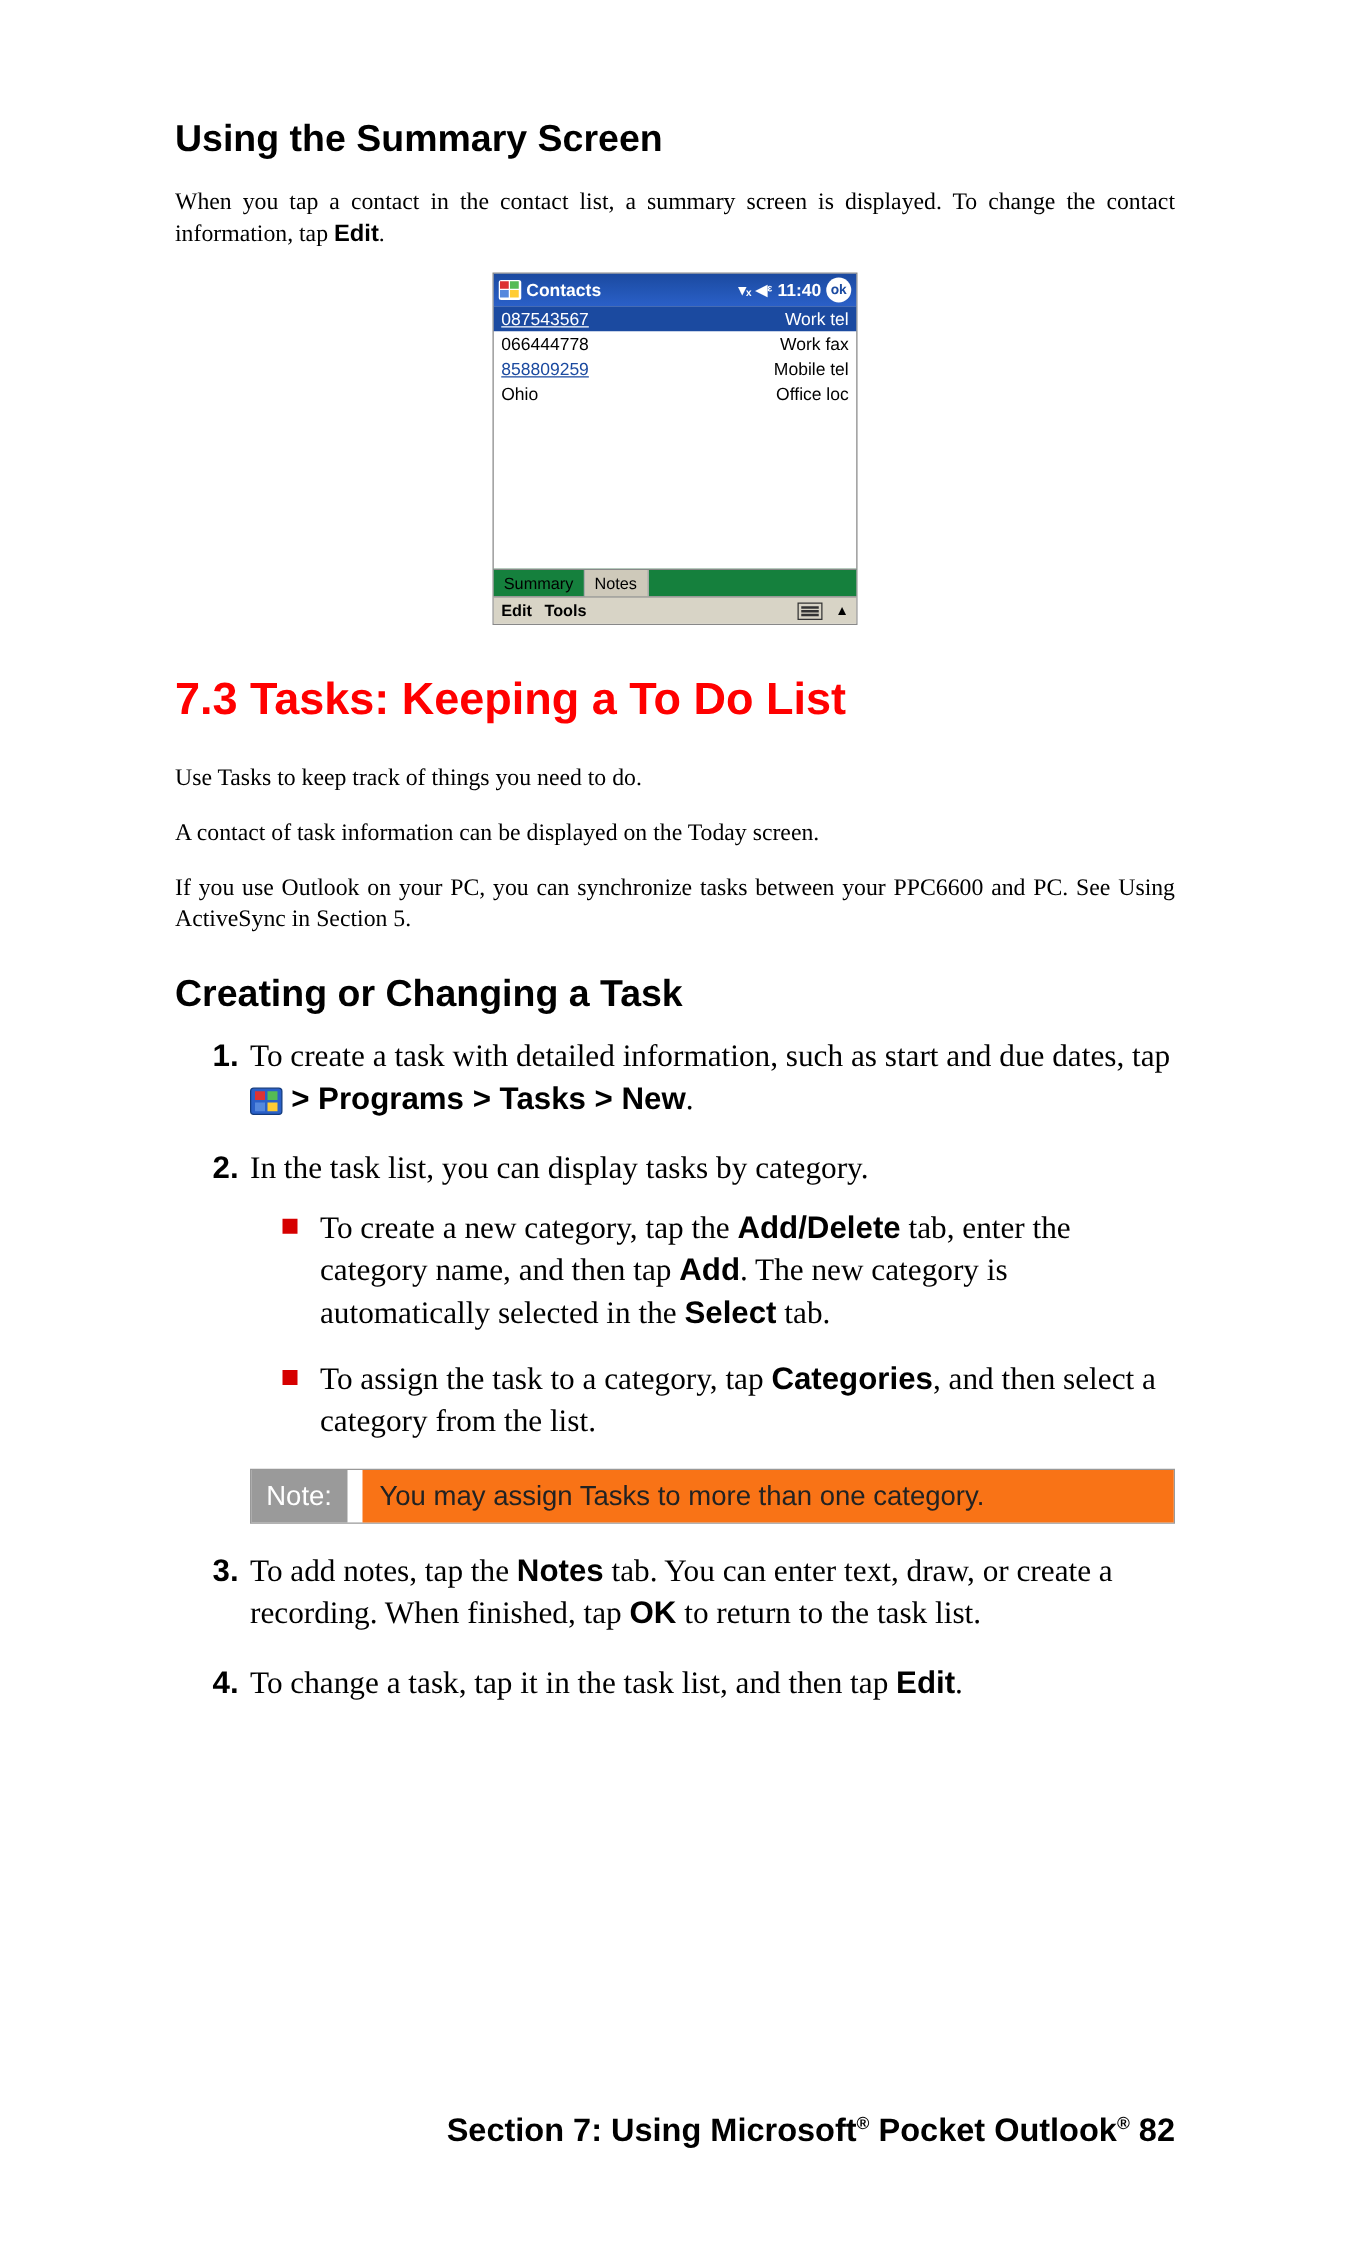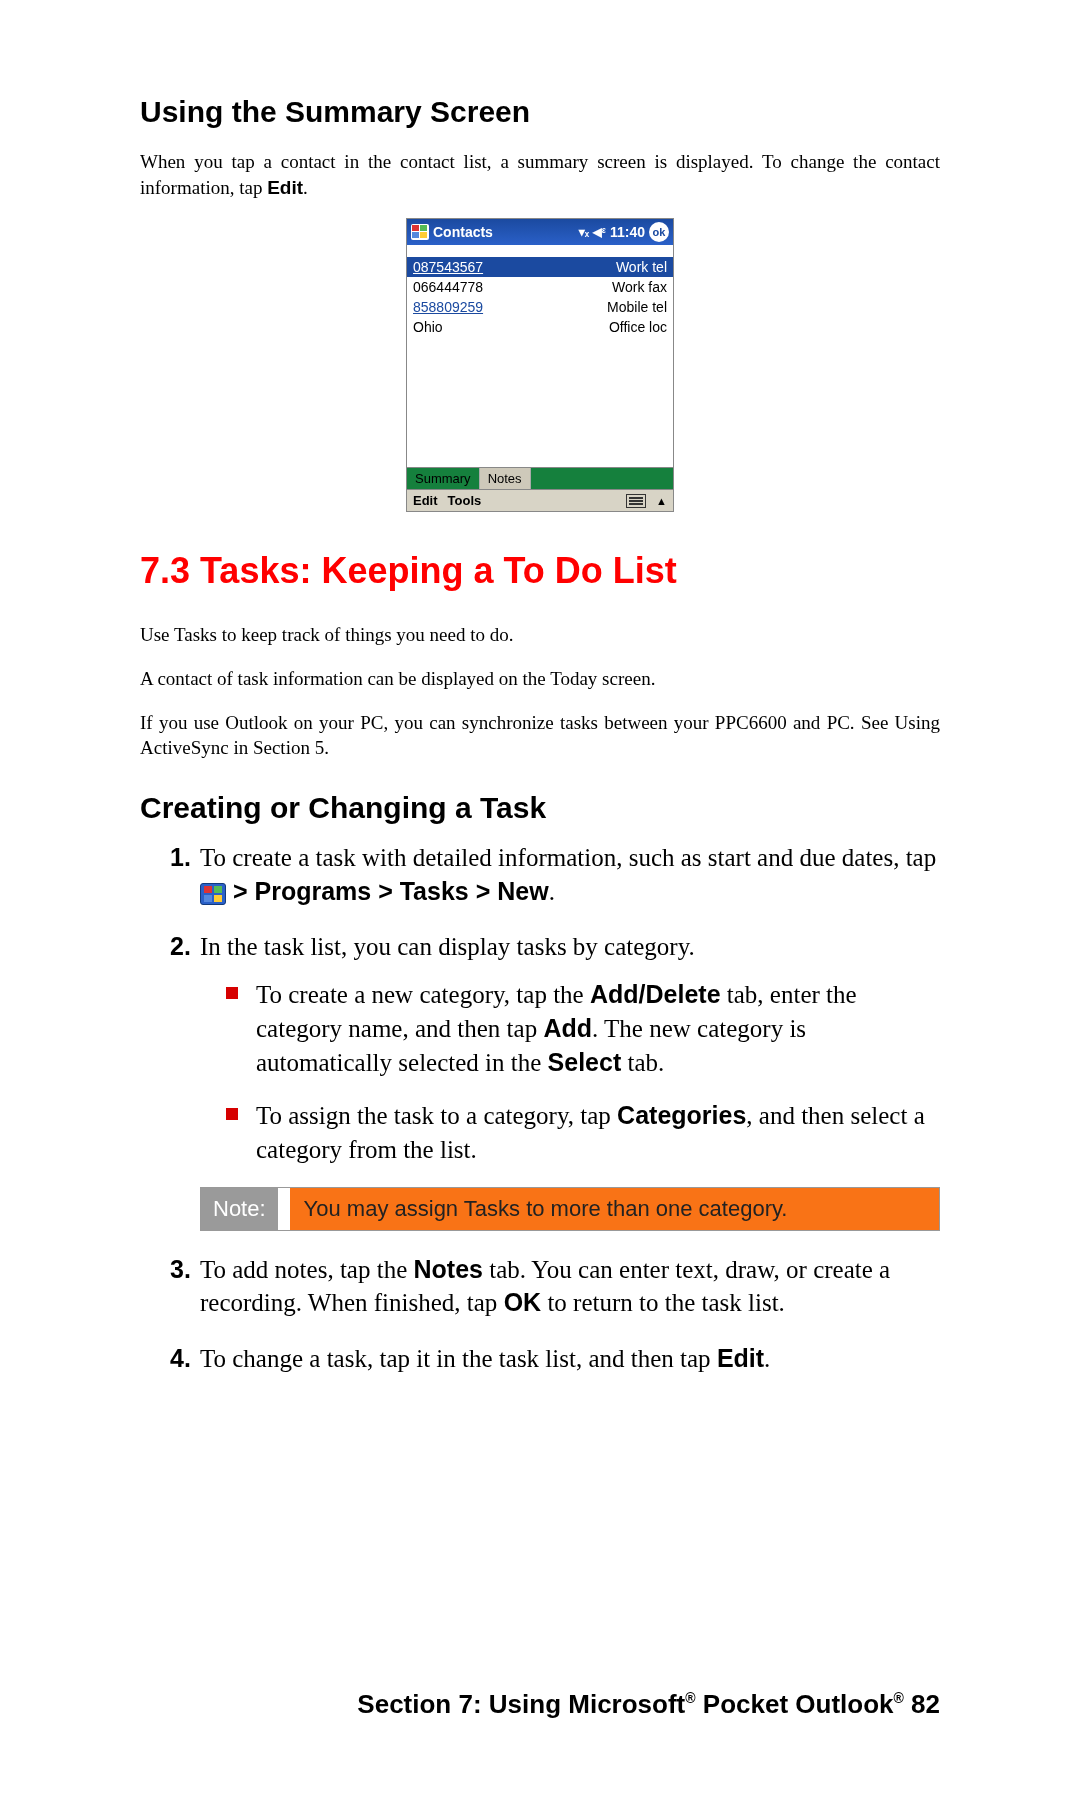--- a/index.html
+++ b/index.html
@@ -35,21 +35,21 @@
     font-size: 19px;
     line-height: 1.35;
     margin-bottom: 18px;
     text-align: justify;
   }
   .justify { text-align: justify; }
   .bold-sans { font-family: Arial, Helvetica, sans-serif; font-weight: bold; }
   .screenshot-wrap { text-align: center; margin: 10px 0 10px 0; }
   .device {
     display: inline-block;
-    width: 268px;
+    width: 292px;
     border: 1px solid #888;
     background: #fff;
     font-family: Tahoma, Arial, sans-serif;
     font-size: 14px;
     text-align: left;
   }
   .titlebar {
     display: flex;
     align-items: center;
     background: linear-gradient(#1b4aa0, #2a60c8);
@@ -82,21 +82,21 @@
     background: #fff; color: #1b4aa0;
     display: inline-flex; align-items: center; justify-content: center;
     font-size: 11px; font-weight: bold;
   }
   .contact-head {
     padding: 2px 6px 4px 6px;
     border-bottom: 1px solid #888;
     line-height: 1.25;
   }
   .contact-name { font-weight: bold; }
-  .fields { margin-top: 12px; }
+  .fields { margin-top: 0; }
   .row {
     display: flex; justify-content: space-between;
     padding: 2px 6px;
     align-items: center;
   }
   .row.sel { background: #1b4aa0; color: #fff; }
   .row.sel .lnk { color: #fff; }
   .lnk { color: #1b4aa0; text-decoration: underline; }
   .fields-gap { height: 130px; }
   .tabs {

